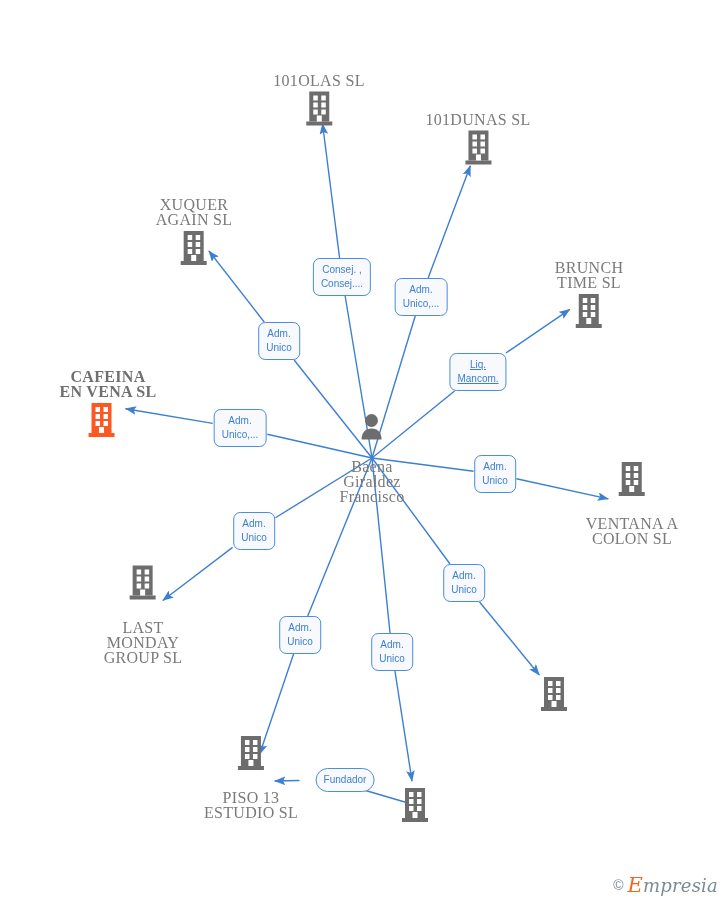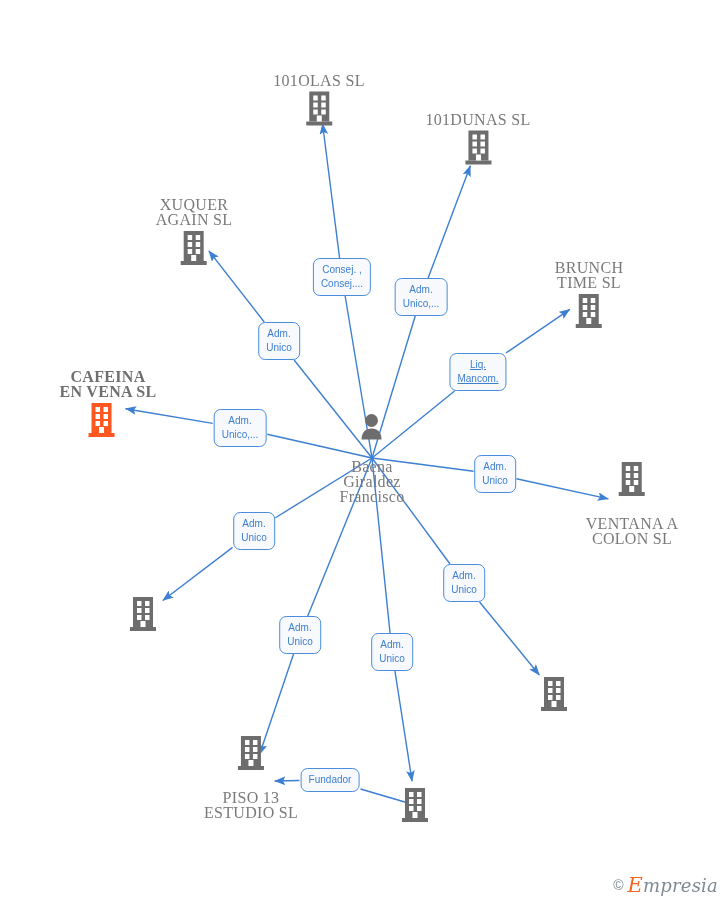--- a/index.html
+++ b/index.html
@@ -222,20 +222,23 @@
           <rect x="2" y="32" width="26" height="4"></rect>
         </g>
         <rect x="9" y="6" width="4.5" height="5" fill="#ffffff"></rect>
         <rect x="17" y="6" width="4.5" height="5" fill="#ffffff"></rect>
         <rect x="9" y="13" width="4.5" height="5" fill="#ffffff"></rect>
         <rect x="17" y="13" width="4.5" height="5" fill="#ffffff"></rect>
         <rect x="9" y="20" width="4.5" height="5" fill="#ffffff"></rect>
         <rect x="17" y="20" width="4.5" height="5" fill="#ffffff"></rect>
         <rect x="12.5" y="26" width="5" height="6" fill="#ffffff"></rect>
       </svg>
+      <div class="caption">LAST
+MONDAY
+GROUP  SL</div>
     </div>
     <div class="node cap-below" style="left: 554px; top: 694px;">
       <svg width="30" height="38" viewBox="0 0 30 38" class="icon">
         <g fill="#6d6d6d">
           <rect x="5" y="2" width="20" height="30"></rect>
           <rect x="2" y="32" width="26" height="4"></rect>
         </g>
         <rect x="9" y="6" width="4.5" height="5" fill="#ffffff"></rect>
         <rect x="17" y="6" width="4.5" height="5" fill="#ffffff"></rect>
         <rect x="9" y="13" width="4.5" height="5" fill="#ffffff"></rect>
@@ -292,19 +295,19 @@
     <div class="elabel" style="left: 495px; top: 474px;">Adm.
 Unico</div>
     <div class="elabel" style="left: 254px; top: 531px;">Adm.
 Unico</div>
     <div class="elabel" style="left: 464px; top: 583px;">Adm.
 Unico</div>
     <div class="elabel" style="left: 300px; top: 635px;">Adm.
 Unico</div>
     <div class="elabel" style="left: 392px; top: 652px;">Adm.
 Unico</div>
-    <div class="elabel" style="left: 330px; top: 780px;">Fundador</div>
+    <div class="elabel" style="left: 345px; top: 780px; border-radius: 12px;">Fundador</div>
   </div>
 
 <div id="watermark">
   <span class="c">©</span>
   <span class="brand"><span class="e">E</span><span>mpresia</span></span>
 </div>
 
 </body></html>

